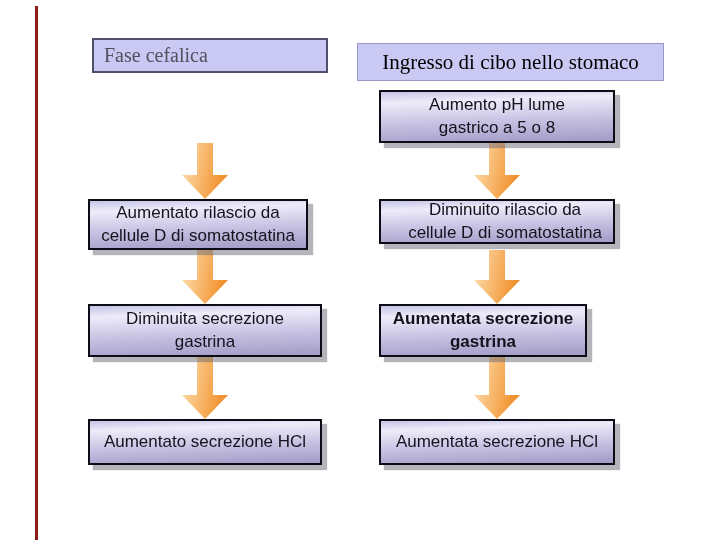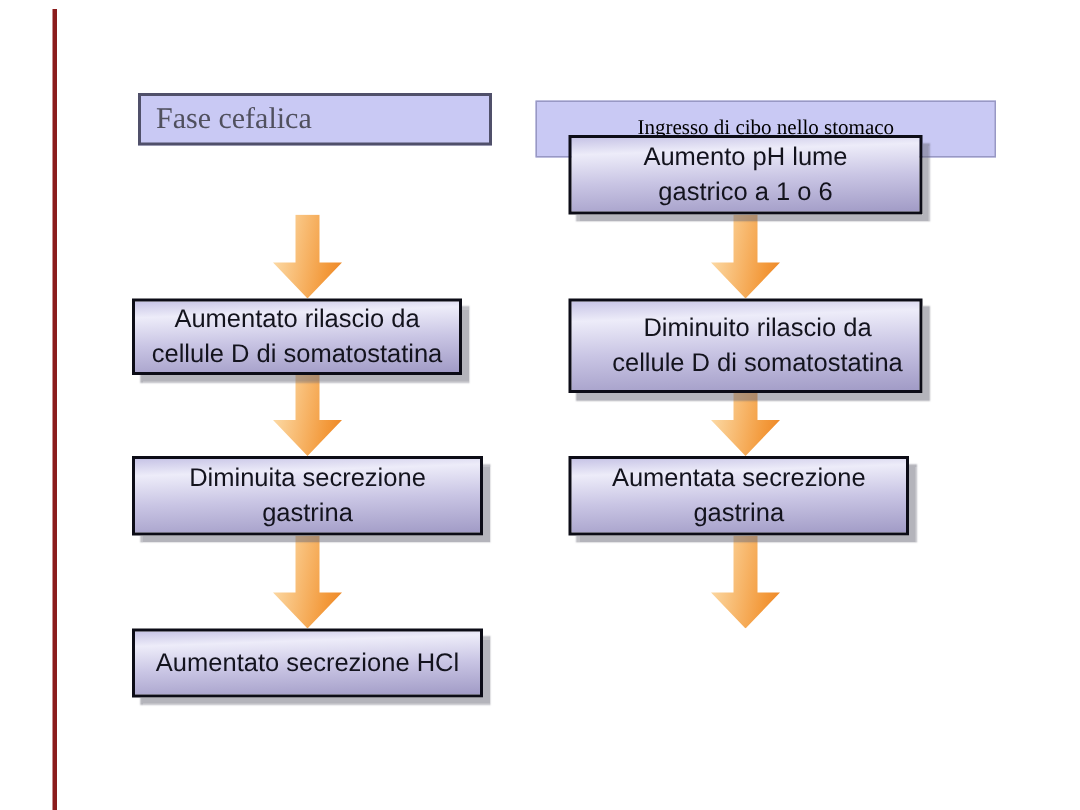--- a/index.html
+++ b/index.html
@@ -7,29 +7,29 @@
     position:relative;width:720px;height:540px;background:#ffffff;overflow:hidden;
     font-family:"Liberation Sans",sans-serif;
   }
   .accent-line{
     position:absolute;left:35px;top:6px;width:3px;height:534px;
     background:#8b1c1c;
   }
   .flow-header{
     position:absolute;box-sizing:border-box;background:#c9c9f4;
     display:flex;align-items:center;
-    font-family:"Liberation Serif",serif;color:#000;margin-top:24px;
+    font-family:"Liberation Serif",serif;color:#000;
   }
   .flow-header.left{
     left:92px;top:38px;width:236px;height:35px;
     border:2px solid #50506a;color:#50505e;font-size:20px;padding-left:10px;
   }
   .flow-header.right{
     left:357px;top:43px;width:307px;height:38px;
-    border:1px solid #9898c4;font-size:14px;justify-content:center;
+    border:1px solid #9898c4;font-size:21px;justify-content:center;
   }
   .flow-box{
     position:absolute;box-sizing:border-box;z-index:2;
     border:2px solid #0c0c16;
     background:linear-gradient(178deg,#c7c4e6 0%,#edecf9 20%,#c9c5e4 55%,#a19bc6 100%);
     box-shadow:5px 5px 1px rgba(105,105,120,0.5);
     display:flex;align-items:center;justify-content:center;text-align:center;
     font-size:17px;line-height:1.35;color:#13131d;white-space:pre-line;
   }
   .down-arrow{
@@ -40,22 +40,22 @@
   
   .l1{left:88px;top:92px;width:234px;height:51px;}
   .l2{left:88px;top:199px;width:220px;height:51px;}
   .l3{left:88px;top:304px;width:234px;height:53px;text-align:center;}
   .l4{left:88px;top:419px;width:234px;height:46px;}
   .al1{left:182px;top:143px;height:56px;}
   .al2{left:182px;top:250px;height:54px;}
   .al3{left:182px;top:357px;height:62px;}
   
   .r1{left:379px;top:90px;width:236px;height:53px;}
-  .r2{left:379px;top:199px;width:236px;height:63px;padding-left:16px;}
-  .r3{left:379px;top:304px;width:227px;height:53px;}
+  .r2{left:379px;top:199px;width:236px;height:45px;padding-left:16px;}
+  .r3{left:379px;top:304px;width:208px;height:53px;font-weight:bold;}
   .r4{left:379px;top:419px;width:236px;height:46px;}
   .ar1{left:474px;top:143px;height:56px;}
   .ar2{left:474px;top:250px;height:54px;}
   .ar3{left:474px;top:357px;height:62px;}
 </style>
 </head>
 <body>
 
 <div class="slide">
 
@@ -68,22 +68,23 @@
 cellule D di somatostatina</div>
   <div class="down-arrow al2"></div>
   <div class="flow-box l3">Diminuita secrezione
 gastrina</div>
   <div class="down-arrow al3"></div>
   <div class="flow-box l4">Aumentato secrezione HCl</div>
 
   <div class="flow-header right">Ingresso di cibo nello stomaco</div>
 
   <div class="flow-box r1">Aumento pH lume
-gastrico a 1 o 6</div>
+gastrico a 5 o 8</div>
   <div class="down-arrow ar1"></div>
   <div class="flow-box r2">Diminuito rilascio da
 cellule D di somatostatina</div>
   <div class="down-arrow ar2"></div>
   <div class="flow-box r3">Aumentata secrezione
 gastrina</div>
   <div class="down-arrow ar3"></div>
+  <div class="flow-box r4">Aumentata secrezione HCl</div>
 
 </div>
 
 </body></html>

